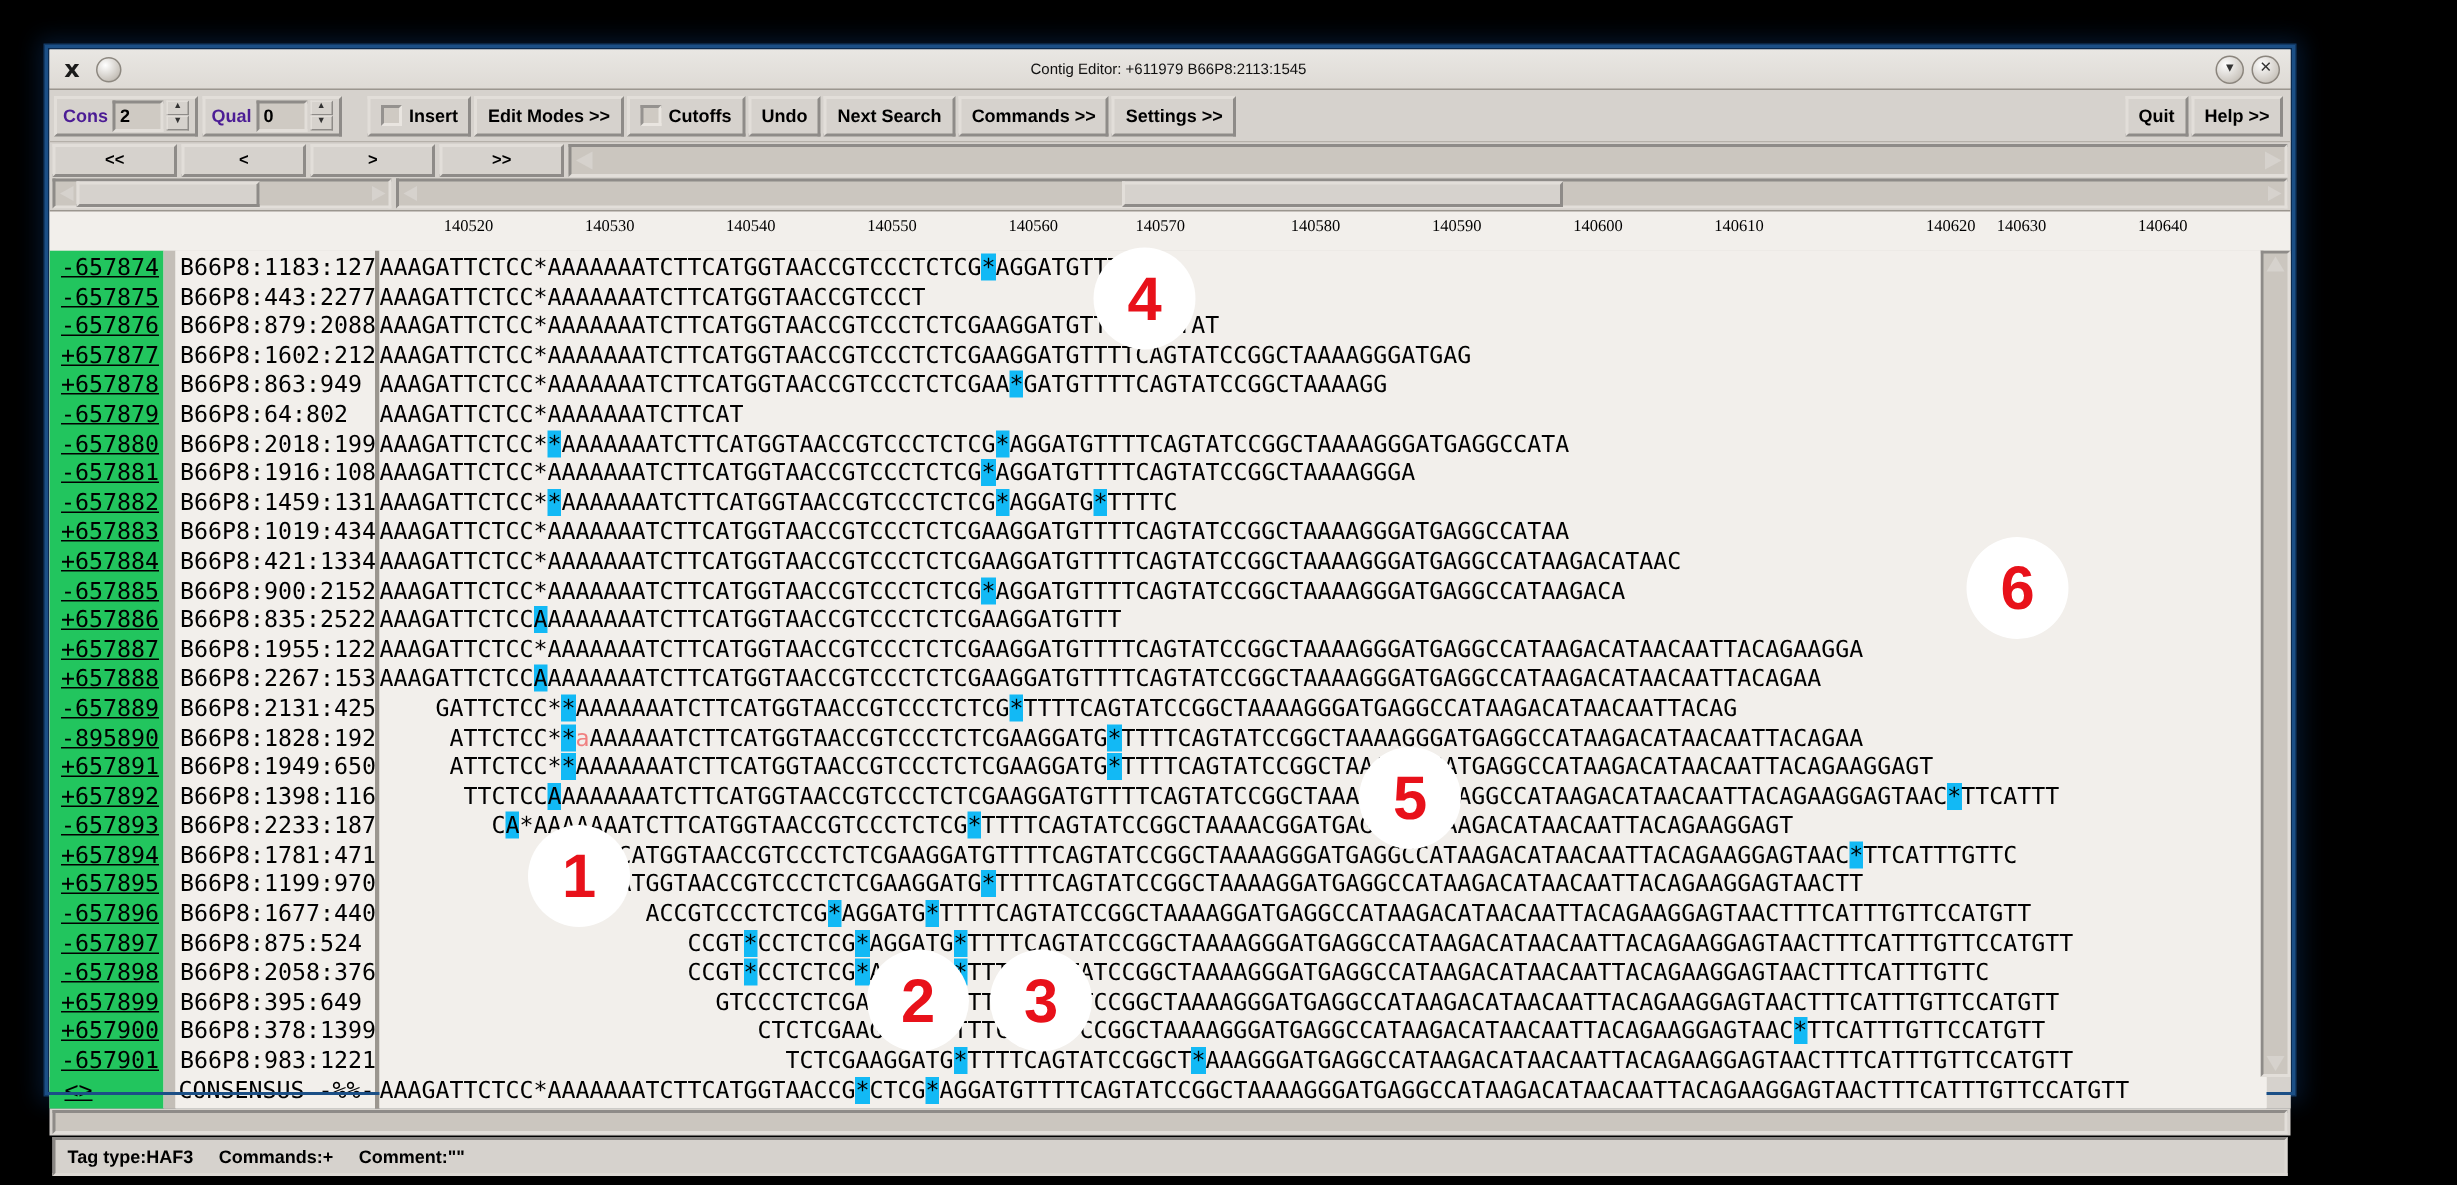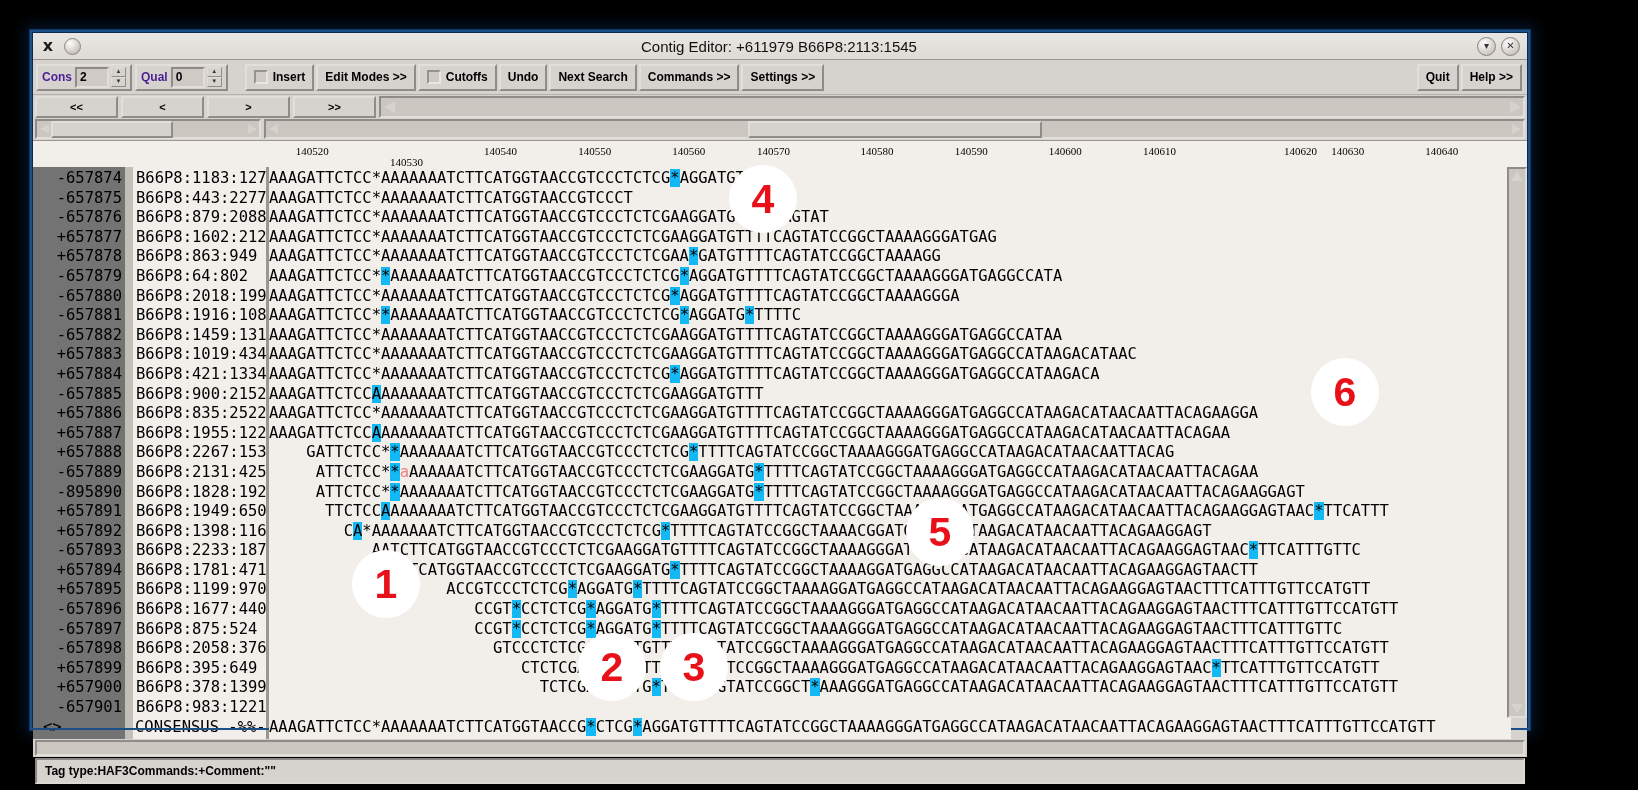--- a/index.html
+++ b/index.html
@@ -17,21 +17,21 @@
   
   .titlebar{position:relative;height:26px;background:linear-gradient(to bottom,#e9e7e3,#dedad5);
             border-bottom:1px solid #9b968f;display:flex;align-items:center;}
   .tb-icon{width:20px;height:20px;margin-left:5px;position:relative;}
   .xlogo{font-family:"DejaVu Sans",sans-serif;font-size:16px;font-weight:bold;
          color:#1a1a1a;line-height:20px;text-align:center;}
   .xlogo span{color:#e08a20;}
   .tb-dot{width:15px;height:15px;border-radius:50%;margin-left:6px;
           background:radial-gradient(circle at 35% 30%,#fff,#c9c4bd 70%,#a49f98);
           border:1px solid #8d8880;}
-  .tb-title{flex:1;text-align:center;font-size:15px;color:#111;font-weight:normal;}
+  .tb-title{flex:1;text-align:center;font-size:10px;color:#111;font-weight:normal;}
   .tb-btns{display:flex;gap:5px;margin-right:7px;}
   .tb-btn{width:17px;height:17px;border-radius:50%;
           background:radial-gradient(circle at 35% 30%,#fdfdfd,#ccc7c0 72%,#a8a39b);
           border:1px solid #8b857d;font-size:10px;line-height:15px;text-align:center;color:#333;}
 
   
   .toolbar{height:30px;background:#d6d2cd;display:flex;align-items:center;
            padding:2px 3px;gap:0;border-bottom:1px solid #b5b0a9;}
   .grp{display:flex;align-items:center;border:2px outset #e2ded9;background:#d6d2cd;
        height:23px;padding:0 4px;margin-right:3px;}
@@ -66,21 +66,21 @@
   .sbox.right{flex:1;}
   .thumb{background:#d6d2cd;border:2px outset #e2ded9;height:13px;}
 
   
   .ruler{height:26px;background:#f2efeb;border-top:1px solid #9b968f;
          position:relative;overflow:hidden;font-family:"Liberation Serif",serif;}
   .ruler .tick{position:absolute;top:4px;font-size:11px;color:#000;white-space:nowrap;}
 
   
   .editor{position:relative;background:#f2efeb;height:551px;overflow:hidden;display:flex;}
-  .numcol{width:92px;flex:none;background:#737373;padding-top:2px;}
+  .numcol{width:76px;flex:none;background:#22c55e;padding-top:2px;text-decoration:underline;}
   .sepbar{width:8px;flex:none;background:#c3beb7;}
   .namecol{width:133px;flex:none;background:#f2efeb;padding-top:2px;}
   .sepbar2{width:3px;flex:none;background:#9b968f;}
   .seqcol{flex:1;background:#f2efeb;padding-top:2px;overflow:hidden;position:relative;}
 
   .mono{font-family:"DejaVu Sans Mono","Liberation Mono",monospace;font-size:15.5px;
         line-height:19.6px;white-space:pre;color:#000;letter-spacing:0px;}
   .numcol .mono{text-align:right;padding-right:3px;}
   .namecol .mono{padding-left:3px;}
 
@@ -95,21 +95,21 @@
   .vsb .vtrack{flex:1;}
   .vsb .tri-d{border-left:6px solid transparent;border-right:6px solid transparent;
               border-top:10px solid #d6d2cd;margin-bottom:2px;}
 
   
   .consrow{height:21px;background:#f2efeb;display:flex;border-top:0;}
 
   
   .botrow{height:16px;background:#d6d2cd;display:flex;padding:1px 2px;}
   .status{height:22px;background:#d6d2cd;border-top:1px solid #eeeae5;
-          display:flex;align-items:center;padding-left:8px;
+          display:flex;align-items:center;padding-left:8px;gap:17px;
           font-size:12px;font-weight:bold;color:#000;border:2px inset #ddd9d4;
           margin:1px 2px 2px 2px;}
 
   
   .badge{position:absolute;border-radius:50%;background:#fff;color:#e8111a;
          font-family:"Liberation Sans",sans-serif;font-weight:bold;
          display:flex;align-items:center;justify-content:center;z-index:40;}
 </style>
 </head>
 <body>
@@ -201,21 +201,21 @@
         <div class="hsb-track"></div>
         <div style="width:14px;display:flex;align-items:center;justify-content:center">
             <div class="tri tri-r" style="border-left-width:9px;border-top-width:5px;border-bottom-width:5px;"></div>
           </div>
       </div>
     </div>
 
     <div class="ruler">
       <div id="ruler-ticks" style="position:absolute;left:0;top:0;right:0;bottom:0;">
           <div class="tick" style="left: 262.825px;">140520</div>
-          <div class="tick" style="left: 356.945px; margin-top: 11px;">140530</div>
+          <div class="tick" style="left: 356.945px;">140530</div>
           <div class="tick" style="left: 451.065px;">140540</div>
           <div class="tick" style="left: 545.185px;">140550</div>
           <div class="tick" style="left: 639.305px;">140560</div>
           <div class="tick" style="left: 724px;">140570</div>
           <div class="tick" style="left: 827.545px;">140580</div>
           <div class="tick" style="left: 921.665px;">140590</div>
           <div class="tick" style="left: 1015.78px;">140600</div>
           <div class="tick" style="left: 1109.9px;">140610</div>
           <div class="tick" style="left: 1204.02px; margin-left: 47px;">140620</div>
           <div class="tick" style="left: 1298.14px;">140630</div>
@@ -290,20 +290,21 @@
           </div>
       </div>
       <div class="sepbar2"></div>
       <div class="seqcol">
         <div id="seqcol-rows">
             <div class="mono"><span>AAAGATTCTCC*AAAAAAATCTTCATGGTAACCGTCCCTCTCG</span><span class="hl">*</span><span>AGGATGTTTTC</span></div>
             <div class="mono"><span>AAAGATTCTCC*AAAAAAATCTTCATGGTAACCGTCCCT</span></div>
             <div class="mono"><span>AAAGATTCTCC*AAAAAAATCTTCATGGTAACCGTCCCTCTCGAAGGATGTTTTCAGTAT</span></div>
             <div class="mono"><span>AAAGATTCTCC*AAAAAAATCTTCATGGTAACCGTCCCTCTCGAAGGATGTTTTCAGTATCCGGCTAAAAGGGATGAG</span></div>
             <div class="mono"><span>AAAGATTCTCC*AAAAAAATCTTCATGGTAACCGTCCCTCTCGAA</span><span class="hl">*</span><span>GATGTTTTCAGTATCCGGCTAAAAGG</span></div>
+            <div class="mono"><span>AAAGATTCTCC*AAAAAAATCTTCAT</span></div>
             <div class="mono"><span>AAAGATTCTCC*</span><span class="hl">*</span><span>AAAAAAATCTTCATGGTAACCGTCCCTCTCG</span><span class="hl">*</span><span>AGGATGTTTTCAGTATCCGGCTAAAAGGGATGAGGCCATA</span></div>
             <div class="mono"><span>AAAGATTCTCC*AAAAAAATCTTCATGGTAACCGTCCCTCTCG</span><span class="hl">*</span><span>AGGATGTTTTCAGTATCCGGCTAAAAGGGA</span></div>
             <div class="mono"><span>AAAGATTCTCC*</span><span class="hl">*</span><span>AAAAAAATCTTCATGGTAACCGTCCCTCTCG</span><span class="hl">*</span><span>AGGATG</span><span class="hl">*</span><span>TTTTC</span></div>
             <div class="mono"><span>AAAGATTCTCC*AAAAAAATCTTCATGGTAACCGTCCCTCTCGAAGGATGTTTTCAGTATCCGGCTAAAAGGGATGAGGCCATAA</span></div>
             <div class="mono"><span>AAAGATTCTCC*AAAAAAATCTTCATGGTAACCGTCCCTCTCGAAGGATGTTTTCAGTATCCGGCTAAAAGGGATGAGGCCATAAGACATAAC</span></div>
             <div class="mono"><span>AAAGATTCTCC*AAAAAAATCTTCATGGTAACCGTCCCTCTCG</span><span class="hl">*</span><span>AGGATGTTTTCAGTATCCGGCTAAAAGGGATGAGGCCATAAGACA</span></div>
             <div class="mono"><span>AAAGATTCTCC</span><span class="hl">A</span><span>AAAAAAATCTTCATGGTAACCGTCCCTCTCGAAGGATGTTT</span></div>
             <div class="mono"><span>AAAGATTCTCC*AAAAAAATCTTCATGGTAACCGTCCCTCTCGAAGGATGTTTTCAGTATCCGGCTAAAAGGGATGAGGCCATAAGACATAACAATTACAGAAGGA</span></div>
             <div class="mono"><span>AAAGATTCTCC</span><span class="hl">A</span><span>AAAAAAATCTTCATGGTAACCGTCCCTCTCGAAGGATGTTTTCAGTATCCGGCTAAAAGGGATGAGGCCATAAGACATAACAATTACAGAA</span></div>
             <div class="mono"><span>    </span><span>GATTCTCC*</span><span class="hl">*</span><span>AAAAAAATCTTCATGGTAACCGTCCCTCTCG</span><span class="hl">*</span><span>TTTTCAGTATCCGGCTAAAAGGGATGAGGCCATAAGACATAACAATTACAG</span></div>

